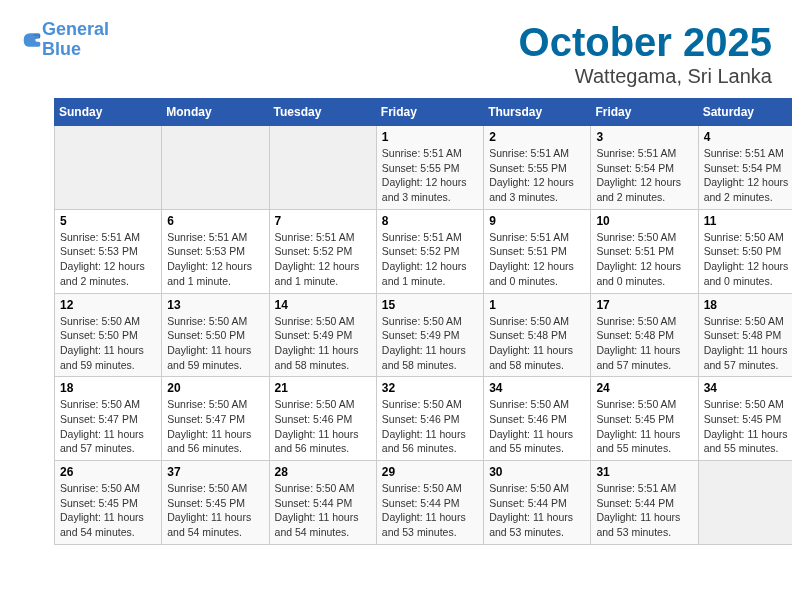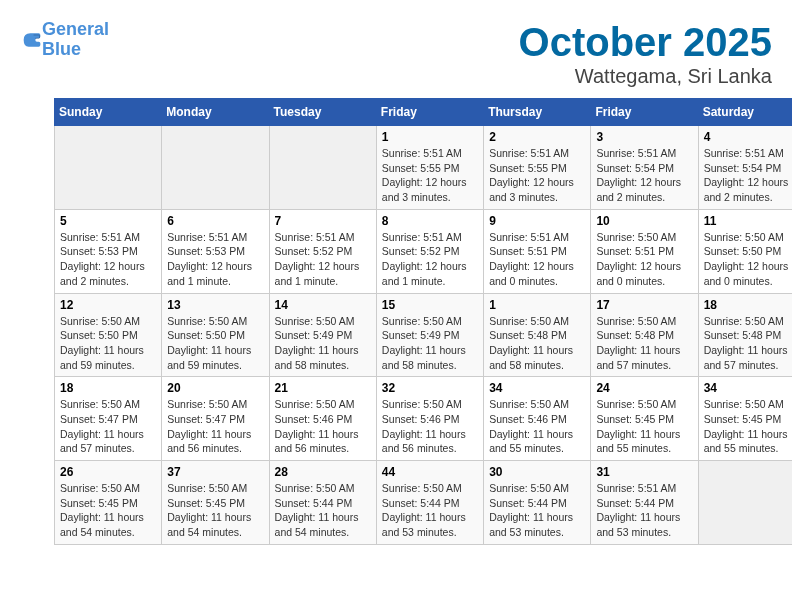--- a/index.html
+++ b/index.html
@@ -325,21 +325,21 @@
 and 54 minutes.</div>
         </td>
         <td>
           <div class="day-num">28</div>
           <div class="day-info" style="white-space: pre-line;">Sunrise: 5:50 AM
 Sunset: 5:44 PM
 Daylight: 11 hours
 and 54 minutes.</div>
         </td>
         <td>
-          <div class="day-num">44</div>
+          <div class="day-num">29</div>
           <div class="day-info" style="white-space: pre-line;">Sunrise: 5:50 AM
 Sunset: 5:44 PM
 Daylight: 11 hours
 and 53 minutes.</div>
         </td>
         <td>
           <div class="day-num">30</div>
           <div class="day-info" style="white-space: pre-line;">Sunrise: 5:50 AM
 Sunset: 5:44 PM
 Daylight: 11 hours

